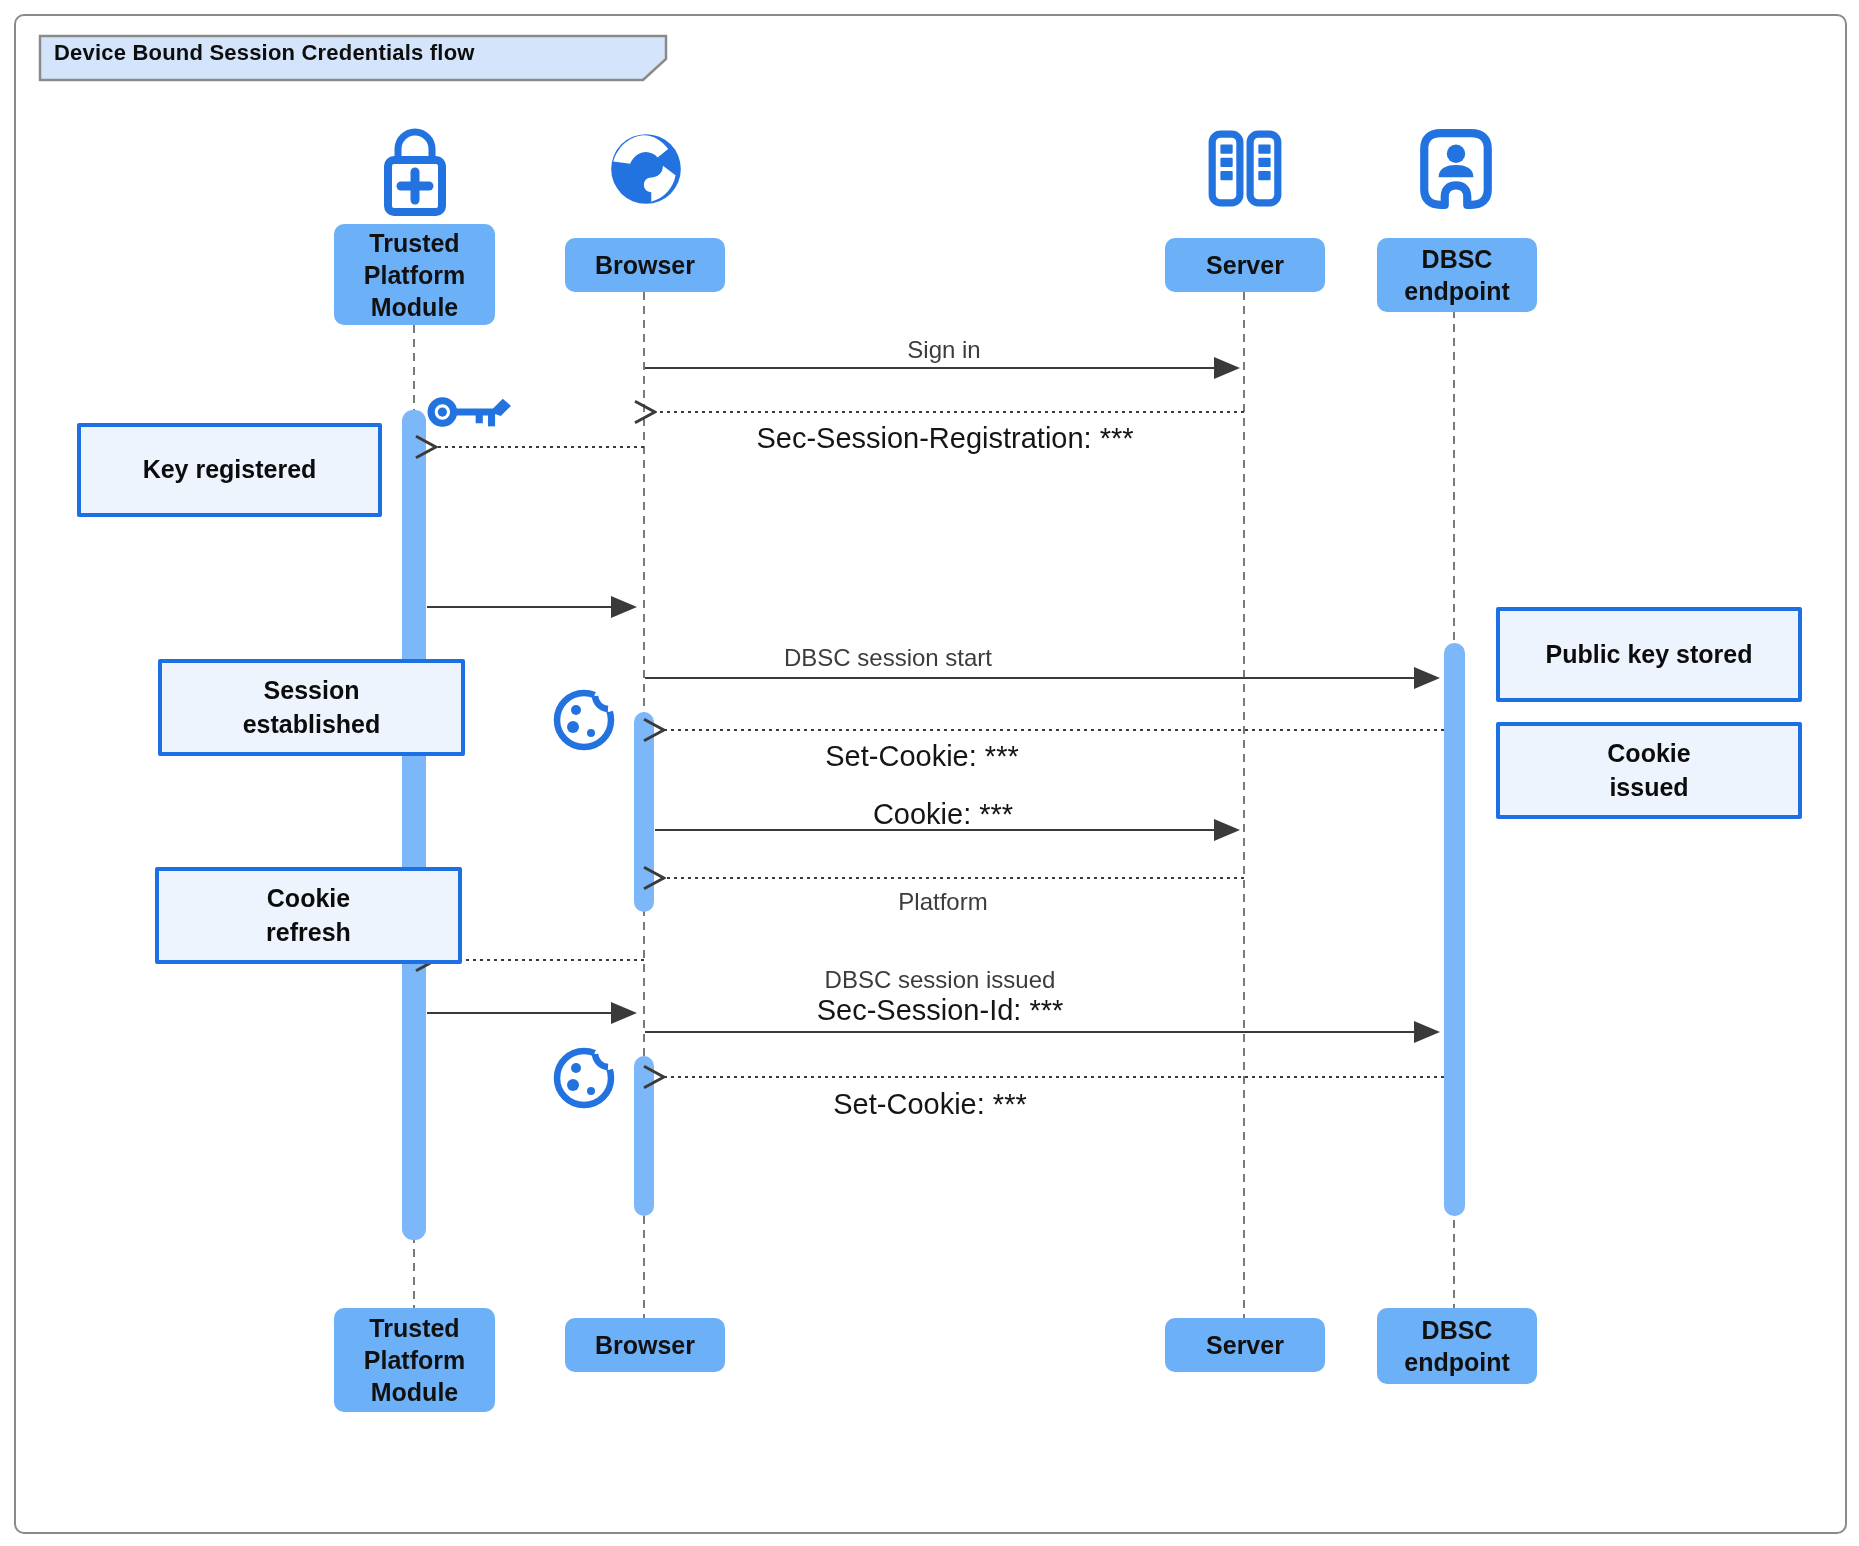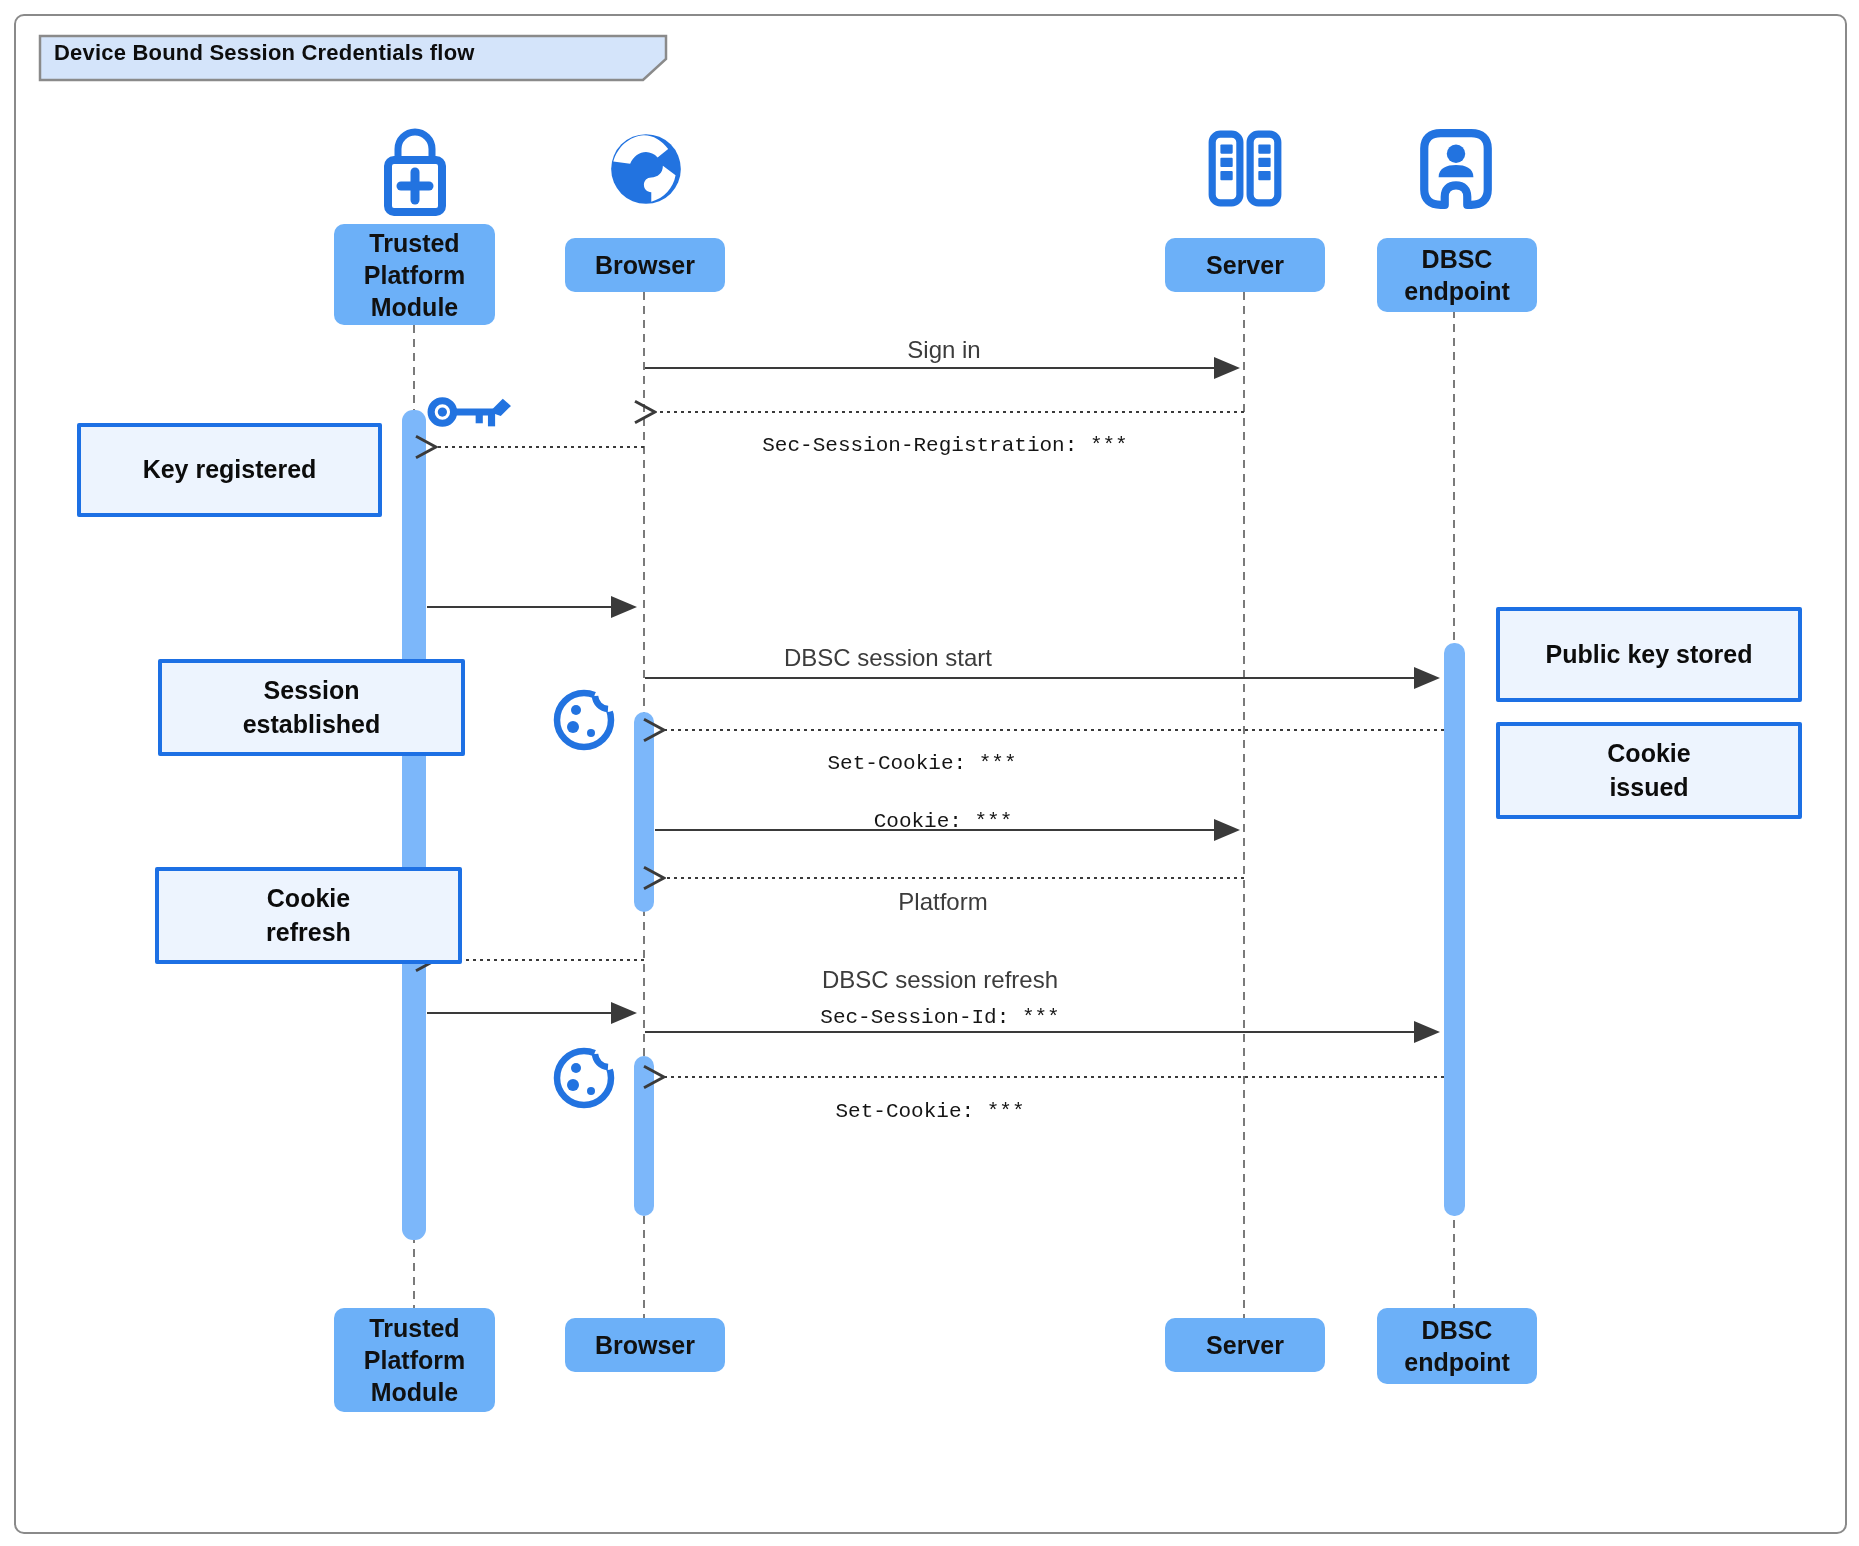--- a/index.html
+++ b/index.html
@@ -33,21 +33,21 @@
   .note{
     background:var(--note-fill,#edf4fe);
     border:4px solid var(--note-border,#1d70e4);
     box-sizing:border-box;border-radius:2px;
     display:flex;align-items:center;justify-content:center;text-align:center;
     font-weight:bold;font-size:25px;color:#0c0c0c;line-height:1.35;margin-top:19px;
   }
   
   .msg{transform:translateX(-50%);white-space:nowrap;}
   .msg-sans{font-size:24px;color:#3c3c3c;}
-  .msg-mono{font-family:Liberation Mono, monospace;font-size:21px;color:#151515;margin-top:12px;}
+  .msg-mono{font-family:Liberation Sans, sans-serif;font-size:29px;color:#151515;}
   svg{display:block;}
 </style>
 </head>
 <body>
 
 <div id="canvas">
 
   <div class="abs frame"></div>
 
   <svg class="abs title-tab-svg" width="648" height="50">
@@ -213,17 +213,17 @@
   <div class="abs note" style="left:1496px;top:703px;width:306px;height:97px">
     <span class="wrap w110">Cookie issued</span>
   </div>
 
   <div class="abs msg msg-sans" style="left:944px;top:336px">Sign in</div>
   <div class="abs msg msg-mono" style="left:945px;top:422px">Sec-Session-Registration: ***</div>
   <div class="abs msg msg-sans" style="left:888px;top:644px">DBSC session start</div>
   <div class="abs msg msg-mono" style="left:922px;top:740px">Set-Cookie: ***</div>
   <div class="abs msg msg-mono" style="left:943px;top:798px">Cookie: ***</div>
   <div class="abs msg msg-sans" style="left:943px;top:888px">Platform</div>
-  <div class="abs msg msg-sans" style="left:940px;top:966px">DBSC session refresh</div>
+  <div class="abs msg msg-sans" style="left:940px;top:966px">DBSC session issued</div>
   <div class="abs msg msg-mono" style="left:940px;top:994px">Sec-Session-Id: ***</div>
   <div class="abs msg msg-mono" style="left:930px;top:1088px">Set-Cookie: ***</div>
 
 </div>
 
 </body></html>

